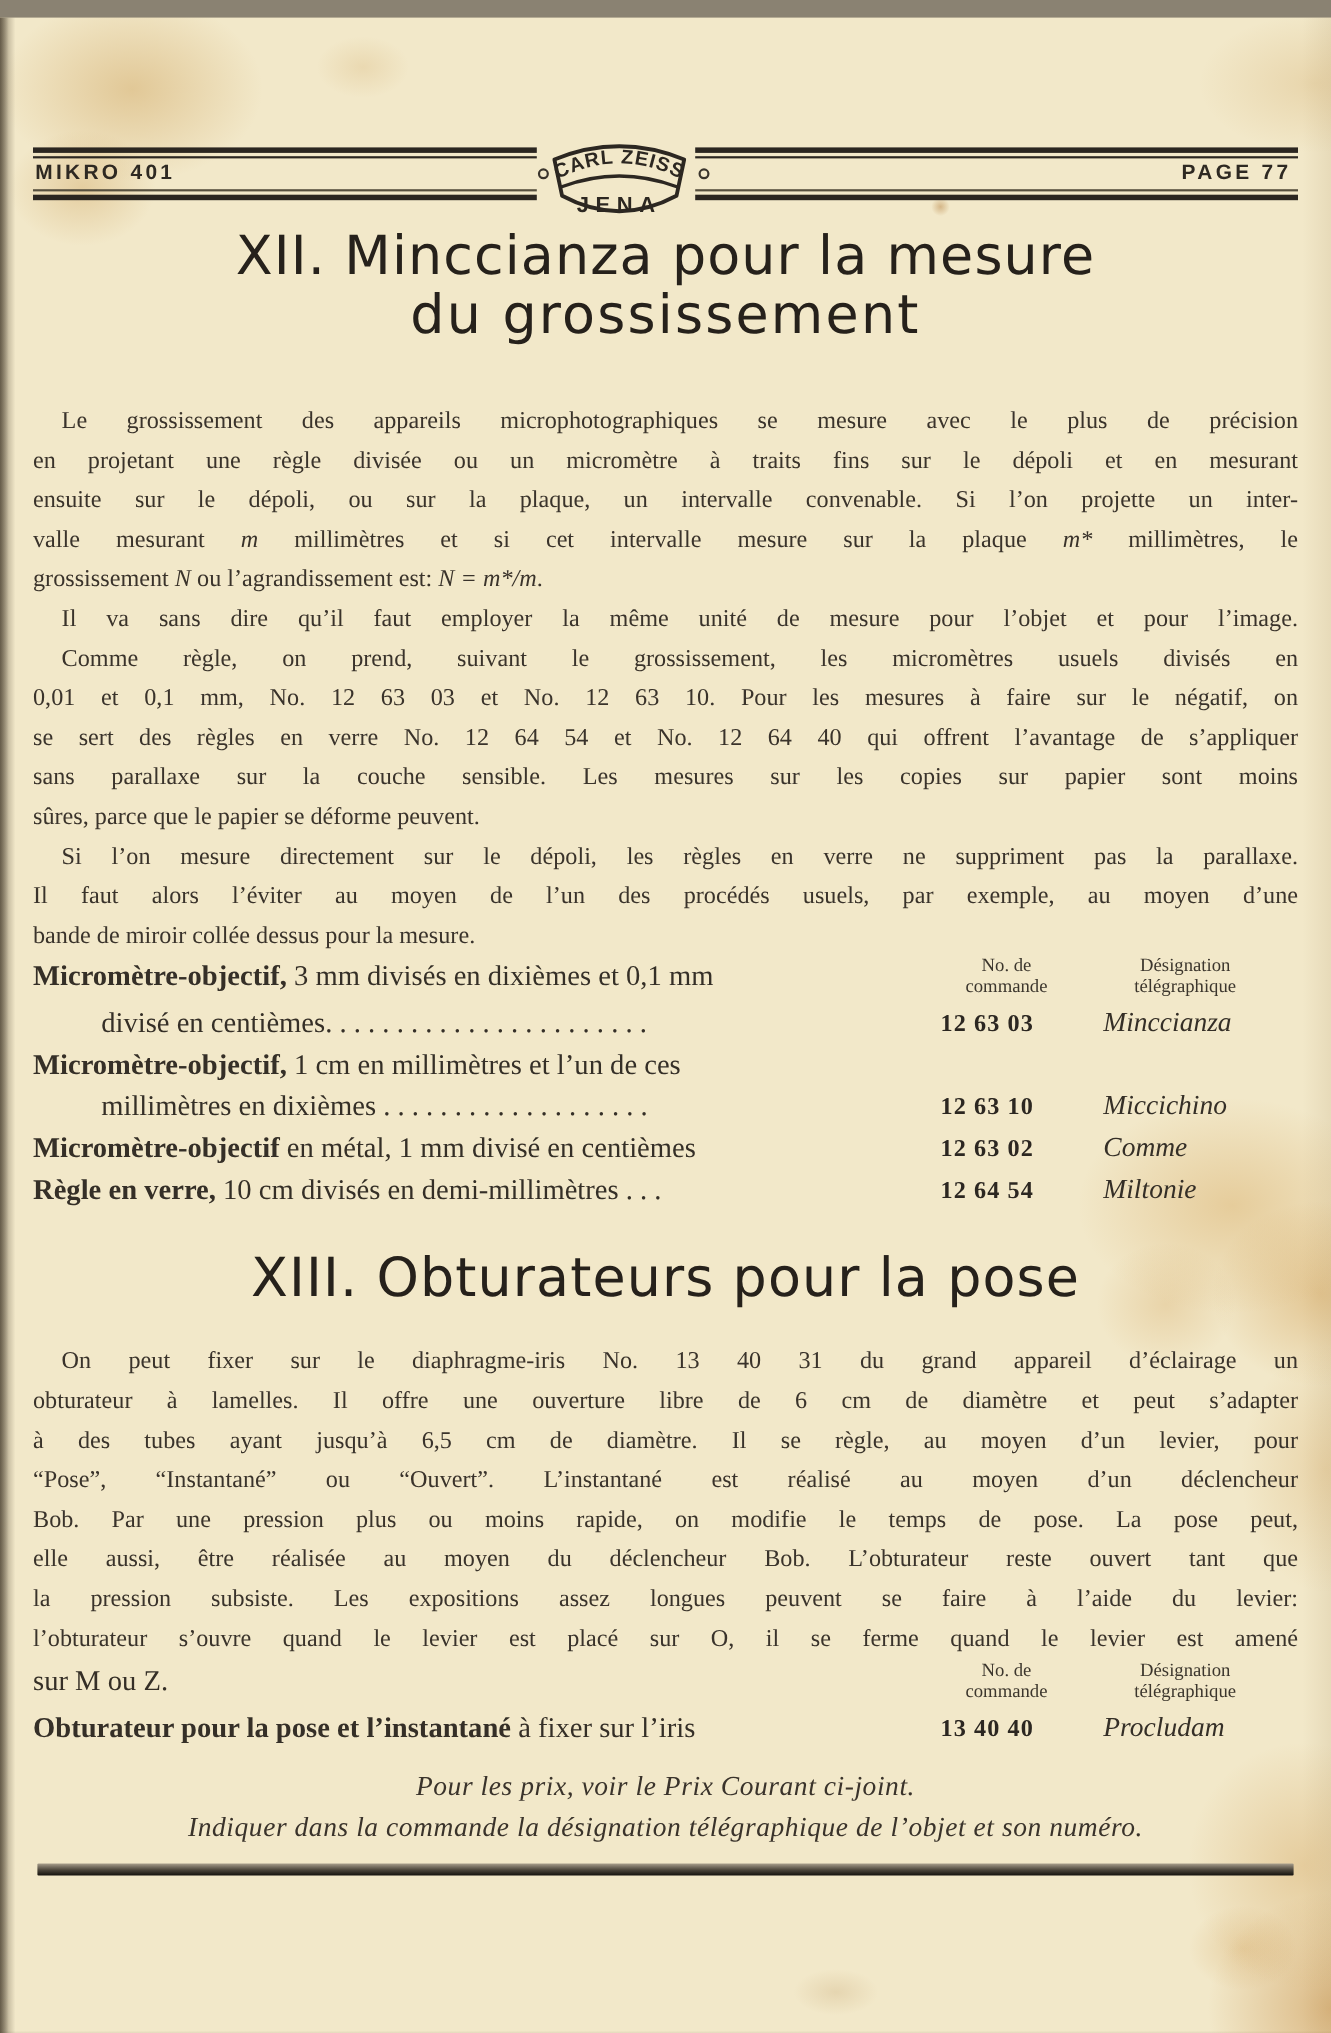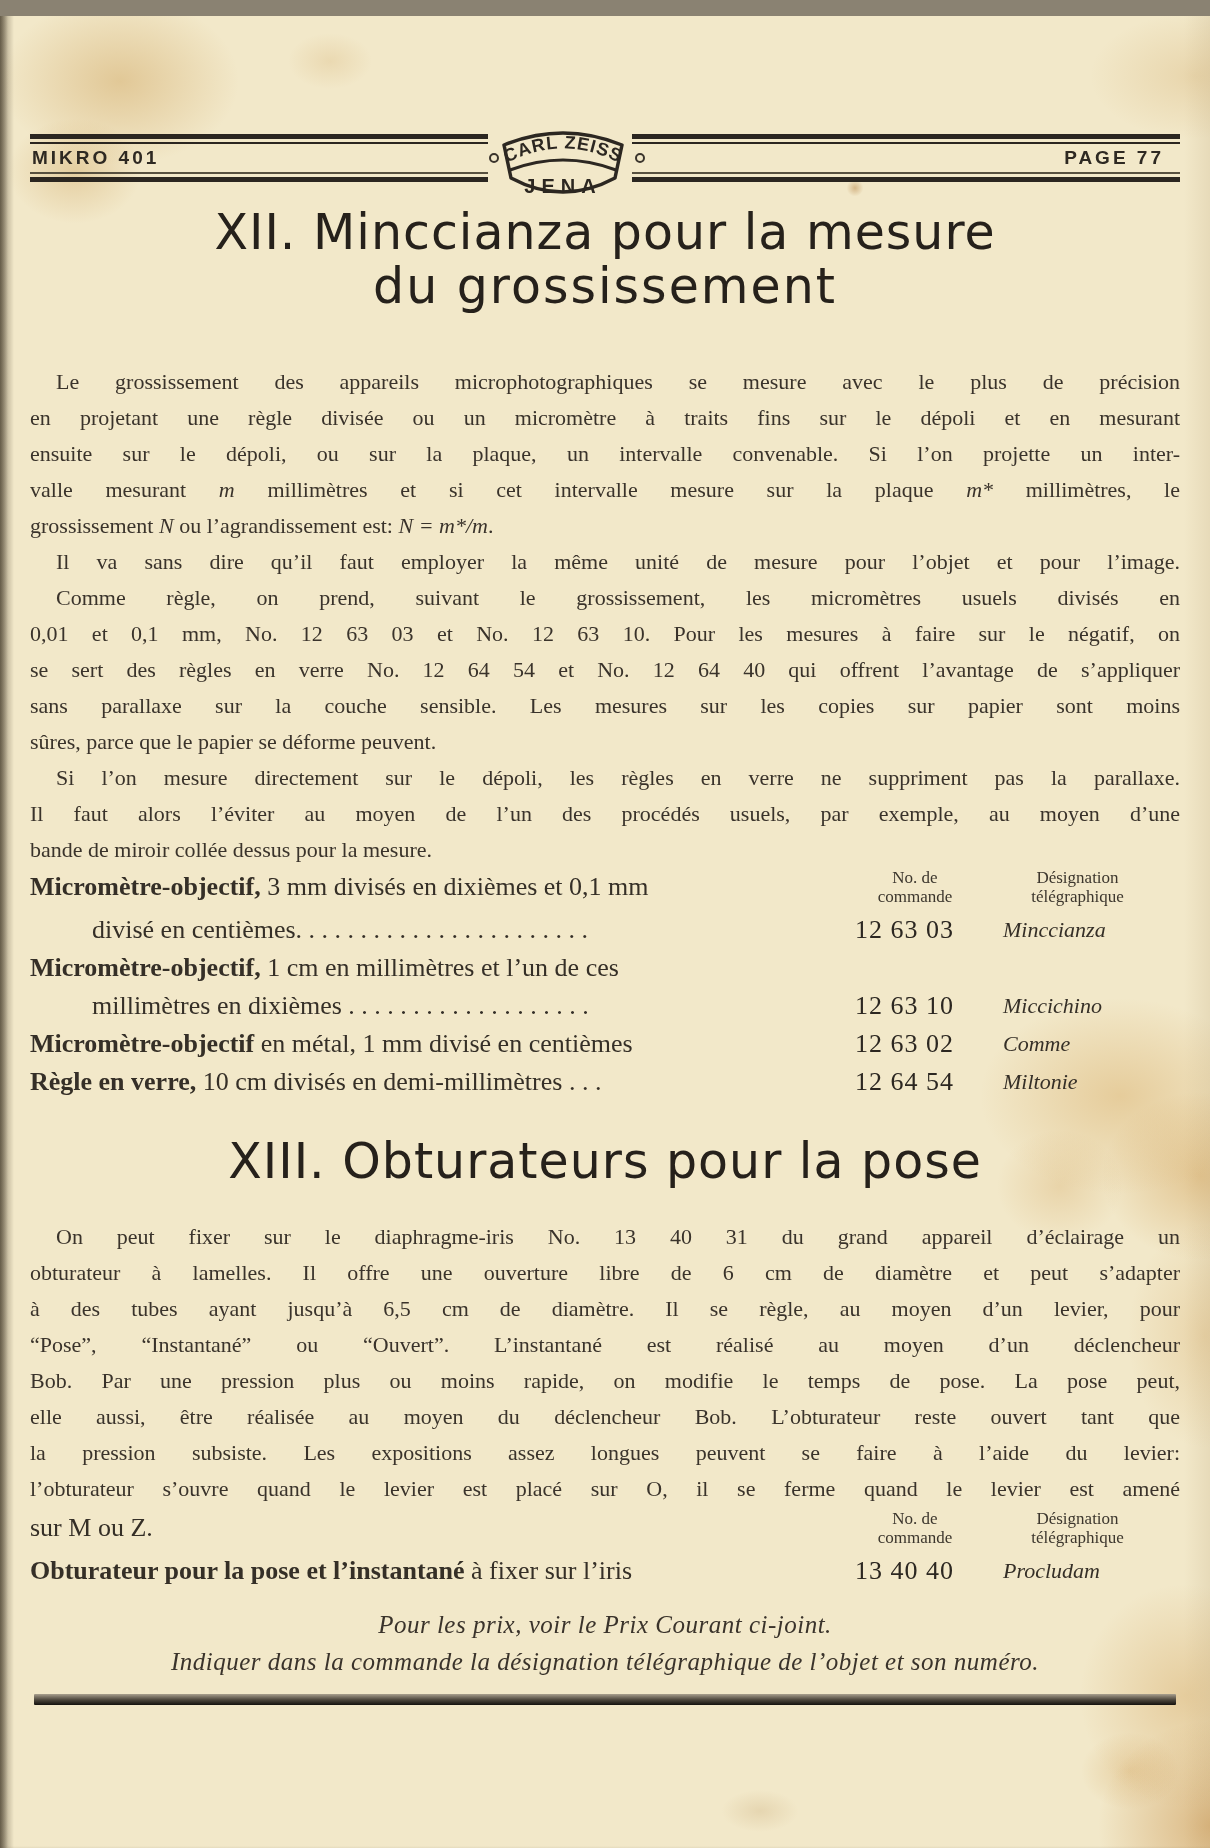--- a/index.html
+++ b/index.html
@@ -33,21 +33,21 @@
   
   .masthead{position:relative;margin:118px 30px 0;height:48px;}
   .rseg{position:absolute;box-sizing:border-box;height:10px;}
   .rseg.topA{top:0;border-top:5px solid #2b2620;border-bottom:2px solid #2b2620;}
   .rseg.botA{bottom:0;border-top:2px solid #57503f;border-bottom:5px solid #2b2620;}
   .rseg.lft{left:0;width:458px;}
   .rseg.rgt{left:602px;right:0;}
   .mast-label{position:absolute;top:13px;font-family:"Liberation Sans",sans-serif;
     font-weight:700;font-size:19px;letter-spacing:3px;color:#2e2922;}
   .mast-label.l{left:2px;}
-  .mast-label.r{right:16px;}
+  .mast-label.r{right:6px;}
   .deco{position:absolute;top:19px;width:6px;height:6px;border:2px solid #3a342c;border-radius:50%;}
   .deco.l{left:459px;}
   .deco.r{left:605px;}
   .logo{position:absolute;left:467px;top:-20px;width:132px;height:96px;}
 
   
   .sec-title{margin:0 30px;text-align:center;font-family:"DejaVu Sans",sans-serif;
     font-size:49px;line-height:54px;letter-spacing:1px;color:#26211b;}
   .sec-title .t2{letter-spacing:2px;}
   #title12{margin-top:24px;}
@@ -60,22 +60,22 @@
   .tline.last{text-align-last:left;}
   .tline.ind{text-indent:26px;}
   .it{font-style:italic;}
   .bd{font-weight:bold;}
 
   
   .ptable{margin:0 30px;}
   .trow{display:flex;align-items:flex-start;line-height:38px;}
   .tdesc{flex:1;font-size:26px;color:#352f27;}
   .tdesc.ind2{padding-left:62px;}
-  .tnum{width:120px;font-weight:normal;font-size:26px;letter-spacing:1px;color:#2c2721;}
-  .tname{width:205px;box-sizing:border-box;padding-left:28px;font-style:italic;font-size:22px;color:#352f27;}
+  .tnum{width:120px;font-weight:bold;font-size:22px;letter-spacing:1px;color:#2c2721;}
+  .tname{width:205px;box-sizing:border-box;padding-left:28px;font-style:italic;font-size:25px;color:#352f27;}
   .tnum.colhead,.tname.colhead{font-size:17px;line-height:19px;text-align:center;
     font-style:normal;font-weight:400;letter-spacing:0;color:#3c362d;padding:0 0 5px 0;}
   #table13{margin-top:2px;}
 
   
   .footnotes{margin:16px 30px 0;text-align:center;font-style:italic;
     font-size:25px;line-height:37px;color:#3a332b;letter-spacing:.5px;}
   .end-rule{margin:14px 34px 0;height:11px;
     background:linear-gradient(to bottom,#aaa08e 0%,#7d7567 25%,#4a443a 55%,#14110d 100%);
     border-radius:1px;}

